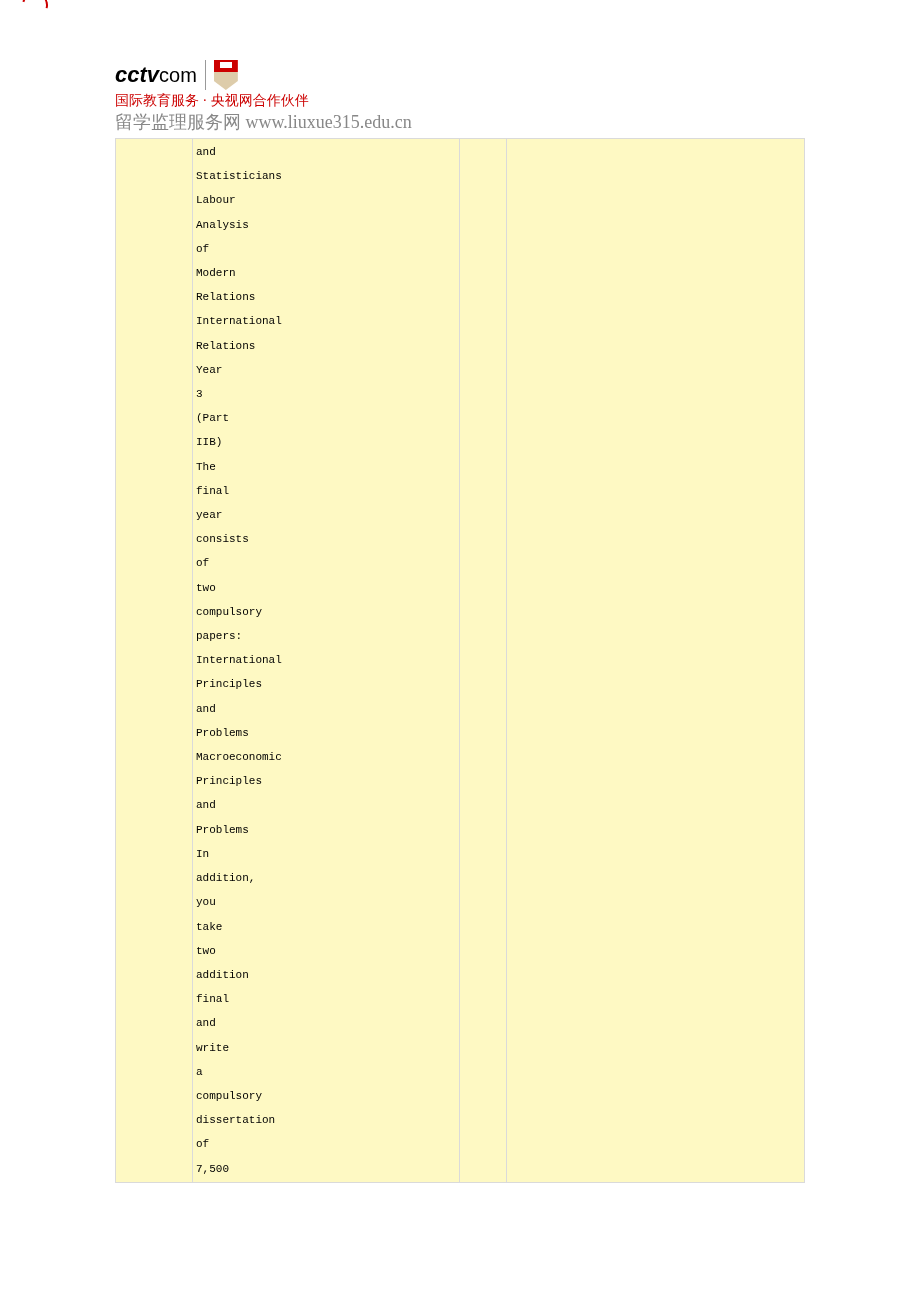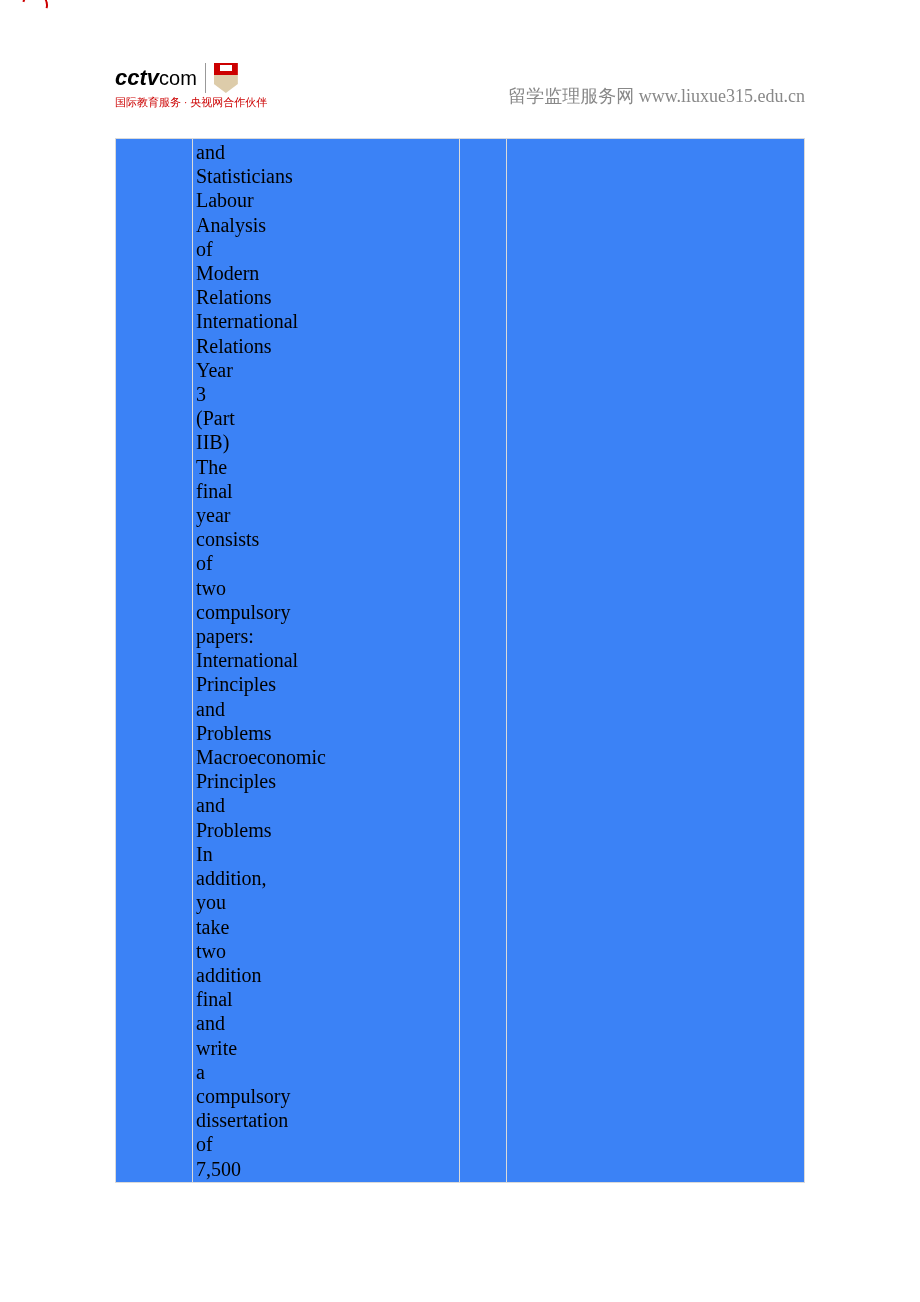--- a/index.html
+++ b/index.html
@@ -12,23 +12,24 @@
     .page {
       position: relative;
       width: 920px;
       min-height: 1302px;
       padding: 60px 115px 80px 115px;
       box-sizing: border-box;
     }
     .header {
       display: flex;
       justify-content: space-between;
-      align-items: flex-end;
+      align-items: flex-start;
       margin-bottom: 28px;
       height: 50px;
+      flex-direction: column;
     }
     .logo {
       display: flex;
       align-items: center;
       gap: 4px;
     }
     .logo-text {
       font-family: Arial, sans-serif;
     }
     .cctv {
@@ -73,21 +74,21 @@
       top: 2px;
       left: 50%;
       transform: translateX(-50%);
       width: 12px;
       height: 6px;
       background: #fff;
       font-size: 6px;
     }
     .logo-subtitle {
       color: #c00;
-      font-size: 11px;
+      font-size: 14px;
       font-family: "SimSun", serif;
       letter-spacing: 0px;
       margin-top: 2px;
     }
     .header-right {
       font-size: 18px;
       color: #888;
       font-family: "SimSun", serif;
       padding-bottom: 2px;
     }
@@ -95,27 +96,27 @@
       color: #888;
     }
     table.content {
       width: 100%;
       border-collapse: separate;
       border-spacing: 1px;
       background: #dadada;
       table-layout: fixed;
     }
     table.content td {
-      background: #3b82f6;
+      background: #fef9c3;
       vertical-align: top;
       padding: 1px 3px 1px 3px;
-      font-size: 20px;
+      font-size: 11px;
       line-height: 24px;
       color: #000;
-      font-family: Liberation Serif, serif;
+      font-family: Liberation Mono, monospace;
     }
     table.content td:nth-child(1) { width: 70px; }
     table.content td:nth-child(2) { width: 260px; }
     table.content td:nth-child(3) { width: 40px; }
     table.content td:nth-child(4) { width: auto; }
     .word-list div { line-height: 24.2px; }
   </style>
 </head>
 <body>
 

